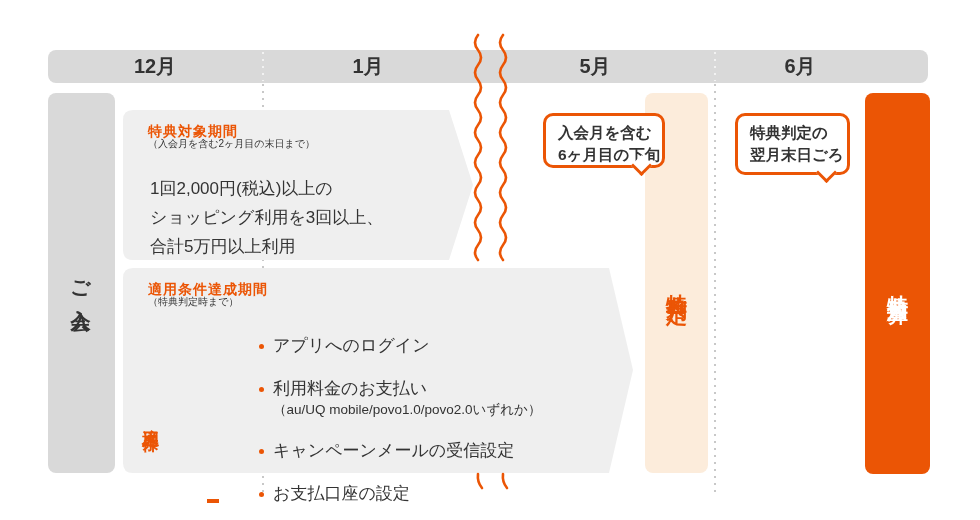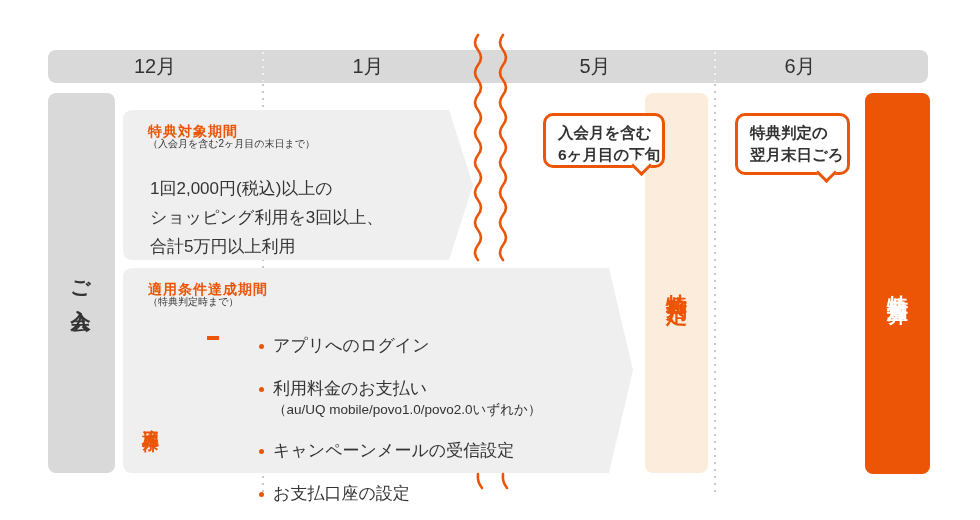--- a/index.html
+++ b/index.html
@@ -29,21 +29,21 @@
     background: var(--bar-gray);
     border-radius: 8px;
     z-index: 2;
   }
   .month {
     position: absolute;
     top: 50px; height: 40px;
     line-height: 33px;
     transform: translateX(-50%);
     font-size: 20px;
-    font-weight: normal;
+    font-weight: bold;
     color: var(--text-dark);
     z-index: 3;
     white-space: nowrap;
   }
   .m0 { left: 155px; }
   .m1 { left: 368px; }
   .m2 { left: 595px; text-align: center; }
   .m3 { left: 800px; }
   
   .vdots {
@@ -112,21 +112,21 @@
     font-size: 17px;
     line-height: 29px;
     color: var(--text-dark);
     white-space: nowrap;
   }
   
   .cond-row {
     position: absolute;
     left: 16px; top: 66px;
     display: flex;
-    align-items: flex-start;
+    align-items: flex-end;
     gap: 31px;
   }
   .cond-label {
     writing-mode: vertical-rl;
     text-orientation: upright;
     font-size: 17px;
     font-weight: bold;
     letter-spacing: 2px;
     color: var(--orange);
     align-self: center;

